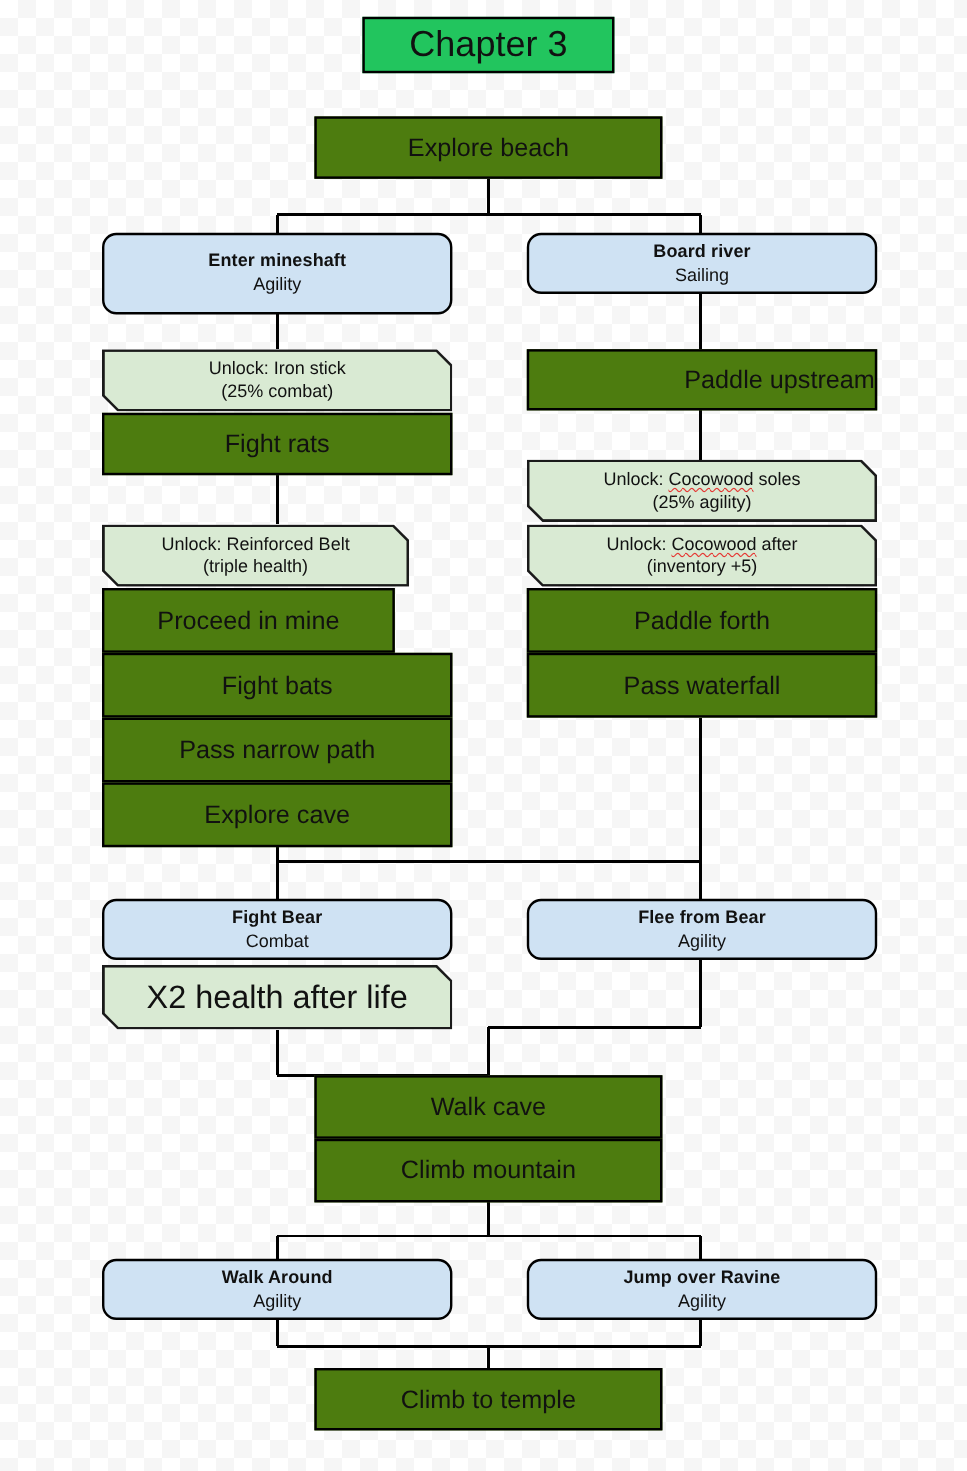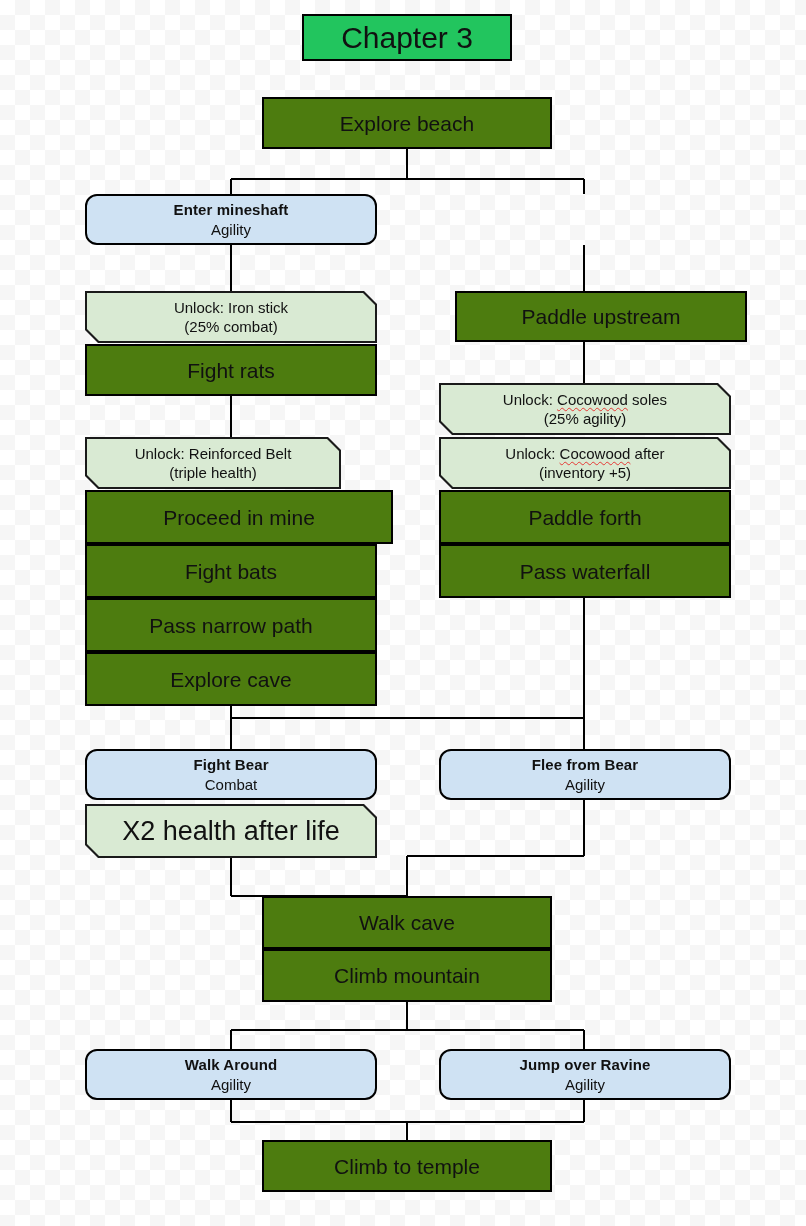--- a/index.html
+++ b/index.html
@@ -119,25 +119,29 @@
   </svg>
 
   <div class="titlebox" style="left:302px;top:14px;width:210px;height:47px;">
     <span>Chapter 3</span>
   </div>
 
   <div class="node action" style="left:262px;top:97px;width:290px;height:52px;">
     <span>Explore beach</span>
   </div>
 
-  <div class="node check" style="left:85px;top:194px;width:292px;height:51px;">
+  <div class="node check" style="left:85px;top:194px;width:292px;height:68px;">
     <span class="t">Enter mineshaft</span>
     <span class="s">Agility</span>
   </div>
 
+  <div class="node check" style="left:439px;top:194px;width:292px;height:51px;">
+    <span class="t">Board river</span>
+    <span class="s">Sailing</span>
+  </div>
 
   <div class="unlock-wrap" style="left:85px;top:291px;width:292px;height:52px;">
     <div class="unlock-shadow"></div>
     <div class="unlock-face">
       <span>Unlock: Iron stick</span>
       <span>(25% combat)</span>
     </div>
   </div>
 
   <div class="node action" style="left:85px;top:344px;width:292px;height:52px;">
@@ -145,34 +149,34 @@
   </div>
 
   <div class="unlock-wrap" style="left:85px;top:437px;width:256px;height:52px;text-decoration:underline;">
     <div class="unlock-shadow"></div>
     <div class="unlock-face">
       <span>Unlock: Reinforced Belt</span>
       <span>(triple health)</span>
     </div>
   </div>
 
-  <div class="node action" style="left:85px;top:490px;width:308px;height:54px;text-align:center;">
+  <div class="node action" style="left:85px;top:490px;width:244px;height:54px;text-align:center;">
     <span>Proceed in mine</span>
   </div>
   <div class="node action" style="left:85px;top:544px;width:292px;height:54px;">
     <span>Fight bats</span>
   </div>
   <div class="node action" style="left:85px;top:598px;width:292px;height:54px;">
     <span>Pass narrow path</span>
   </div>
   <div class="node action" style="left:85px;top:652px;width:292px;height:54px;">
     <span>Explore cave</span>
   </div>
 
-  <div class="node action" style="left:455px;top:291px;width:292px;height:51px;">
+  <div class="node action" style="left:439px;top:291px;width:292px;height:51px;align-items:flex-end;">
     <span>Paddle upstream</span>
   </div>
 
   <div class="unlock-wrap" style="left:439px;top:383px;width:292px;height:52px;">
     <div class="unlock-shadow"></div>
     <div class="unlock-face">
       <span class="nowrapline"><span>Unlock: </span><span class="sq">Cocowood</span><span> soles</span></span>
       <span>(25% agility)</span>
     </div>
   </div>

